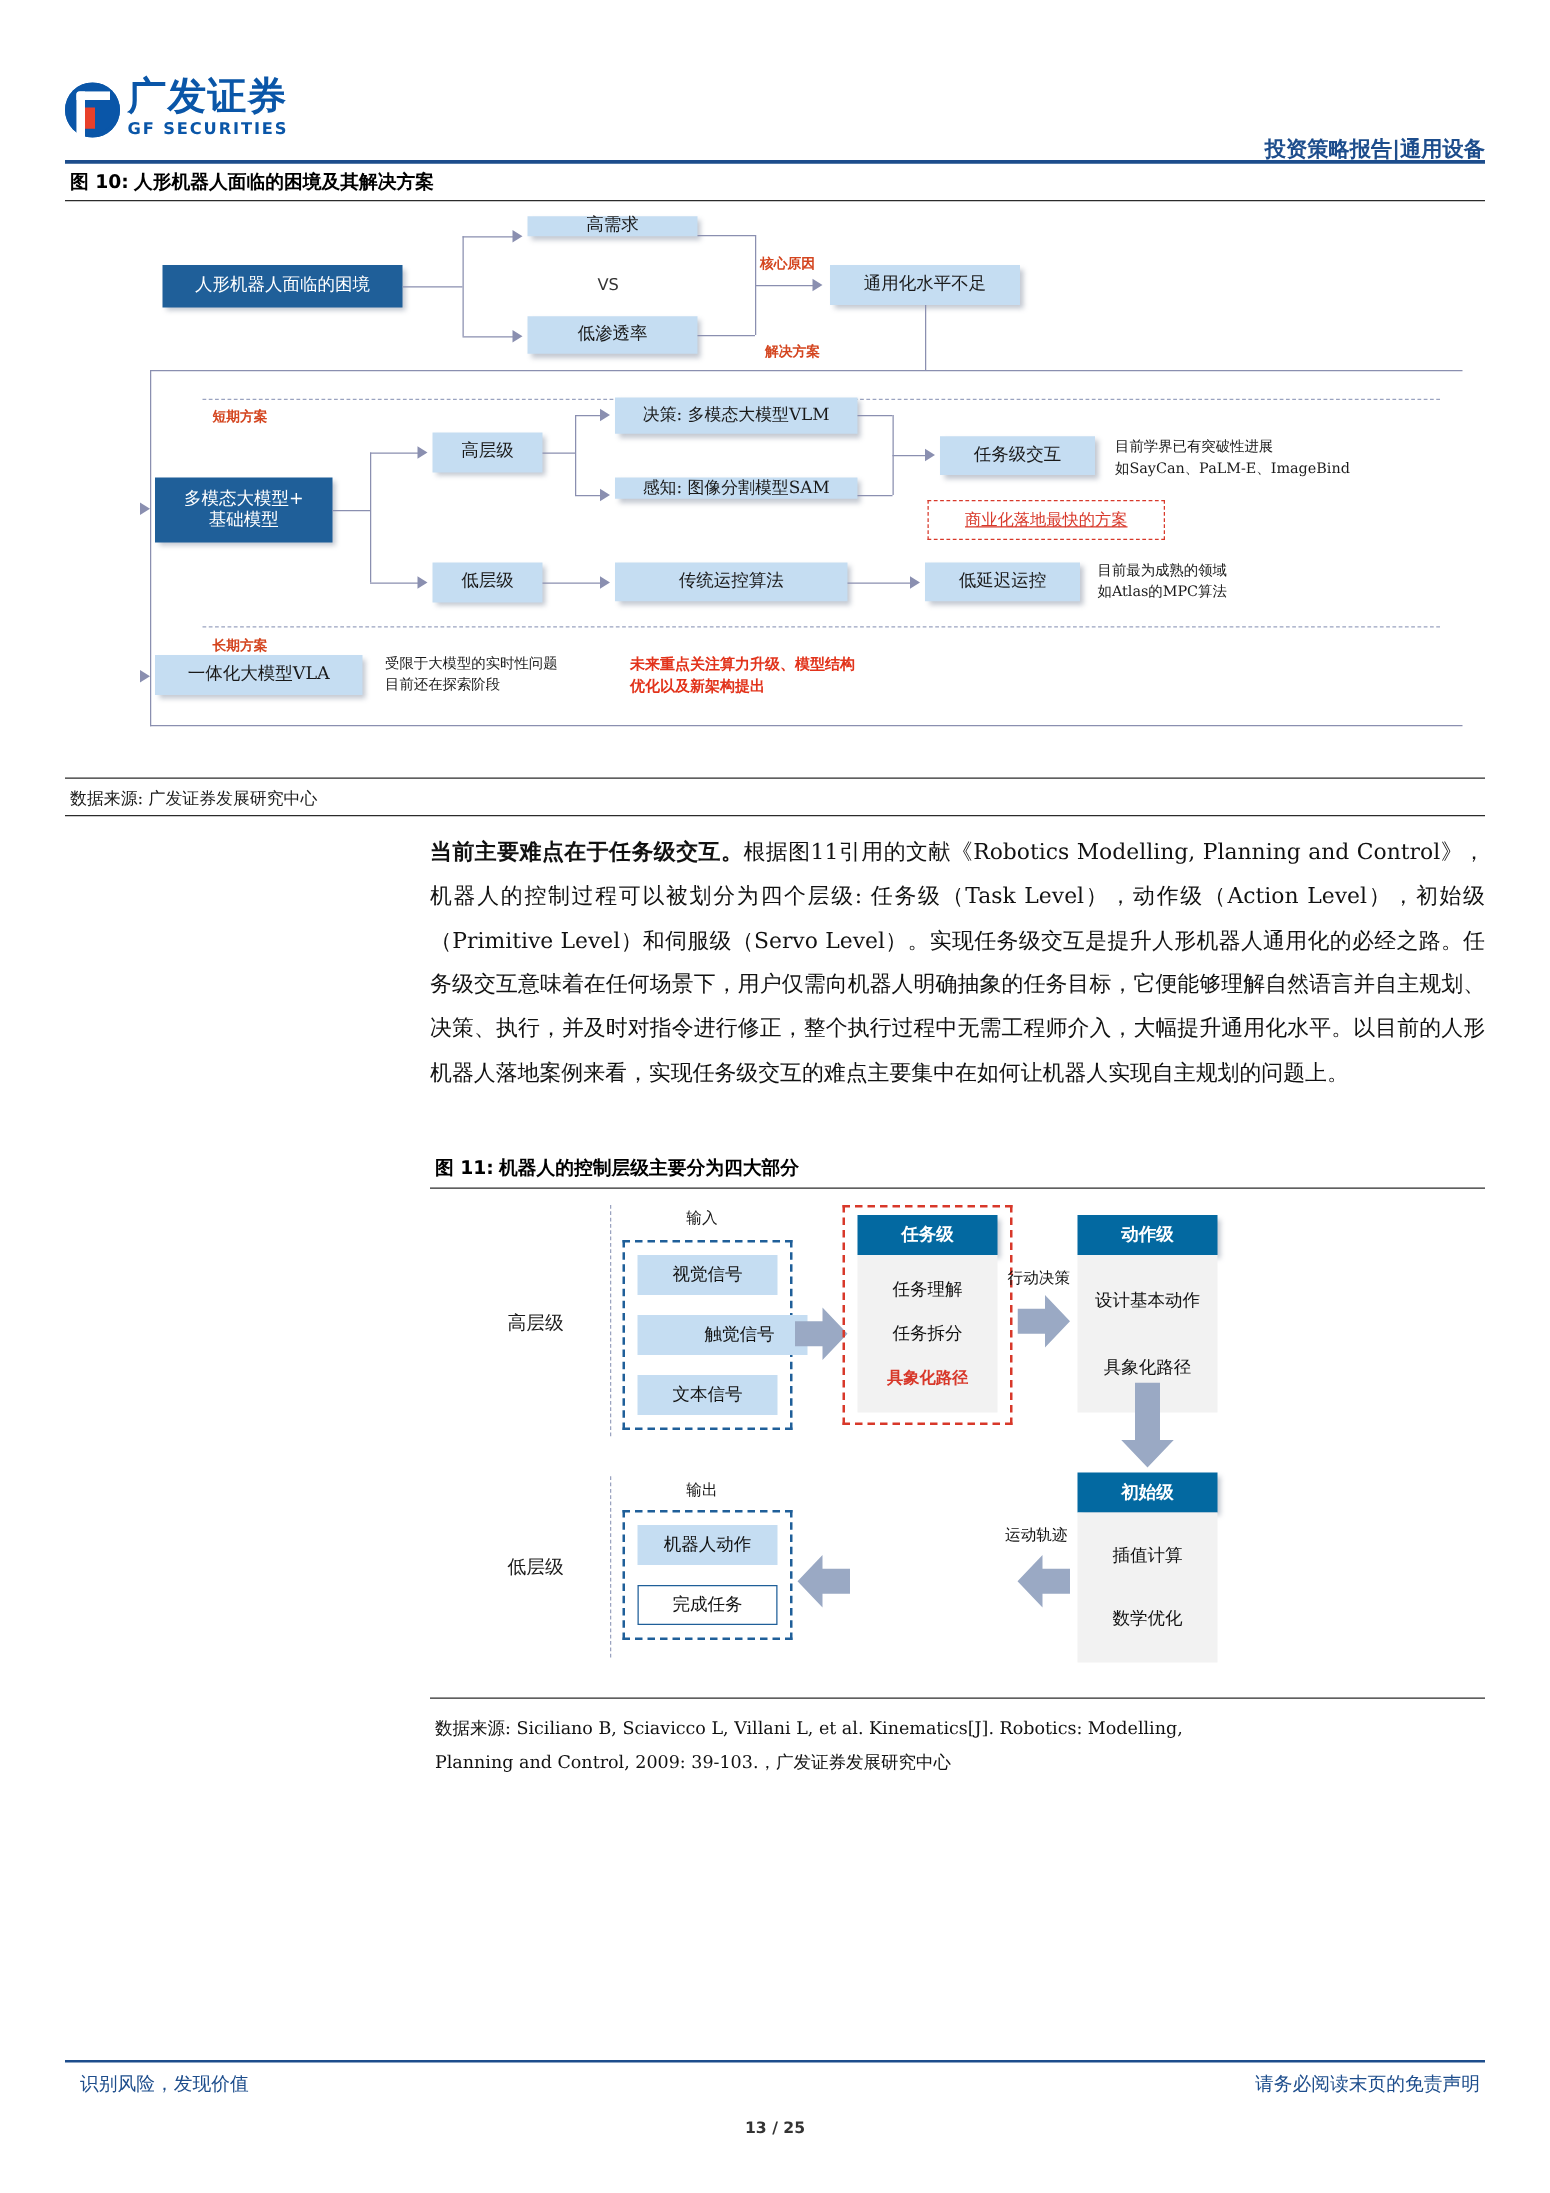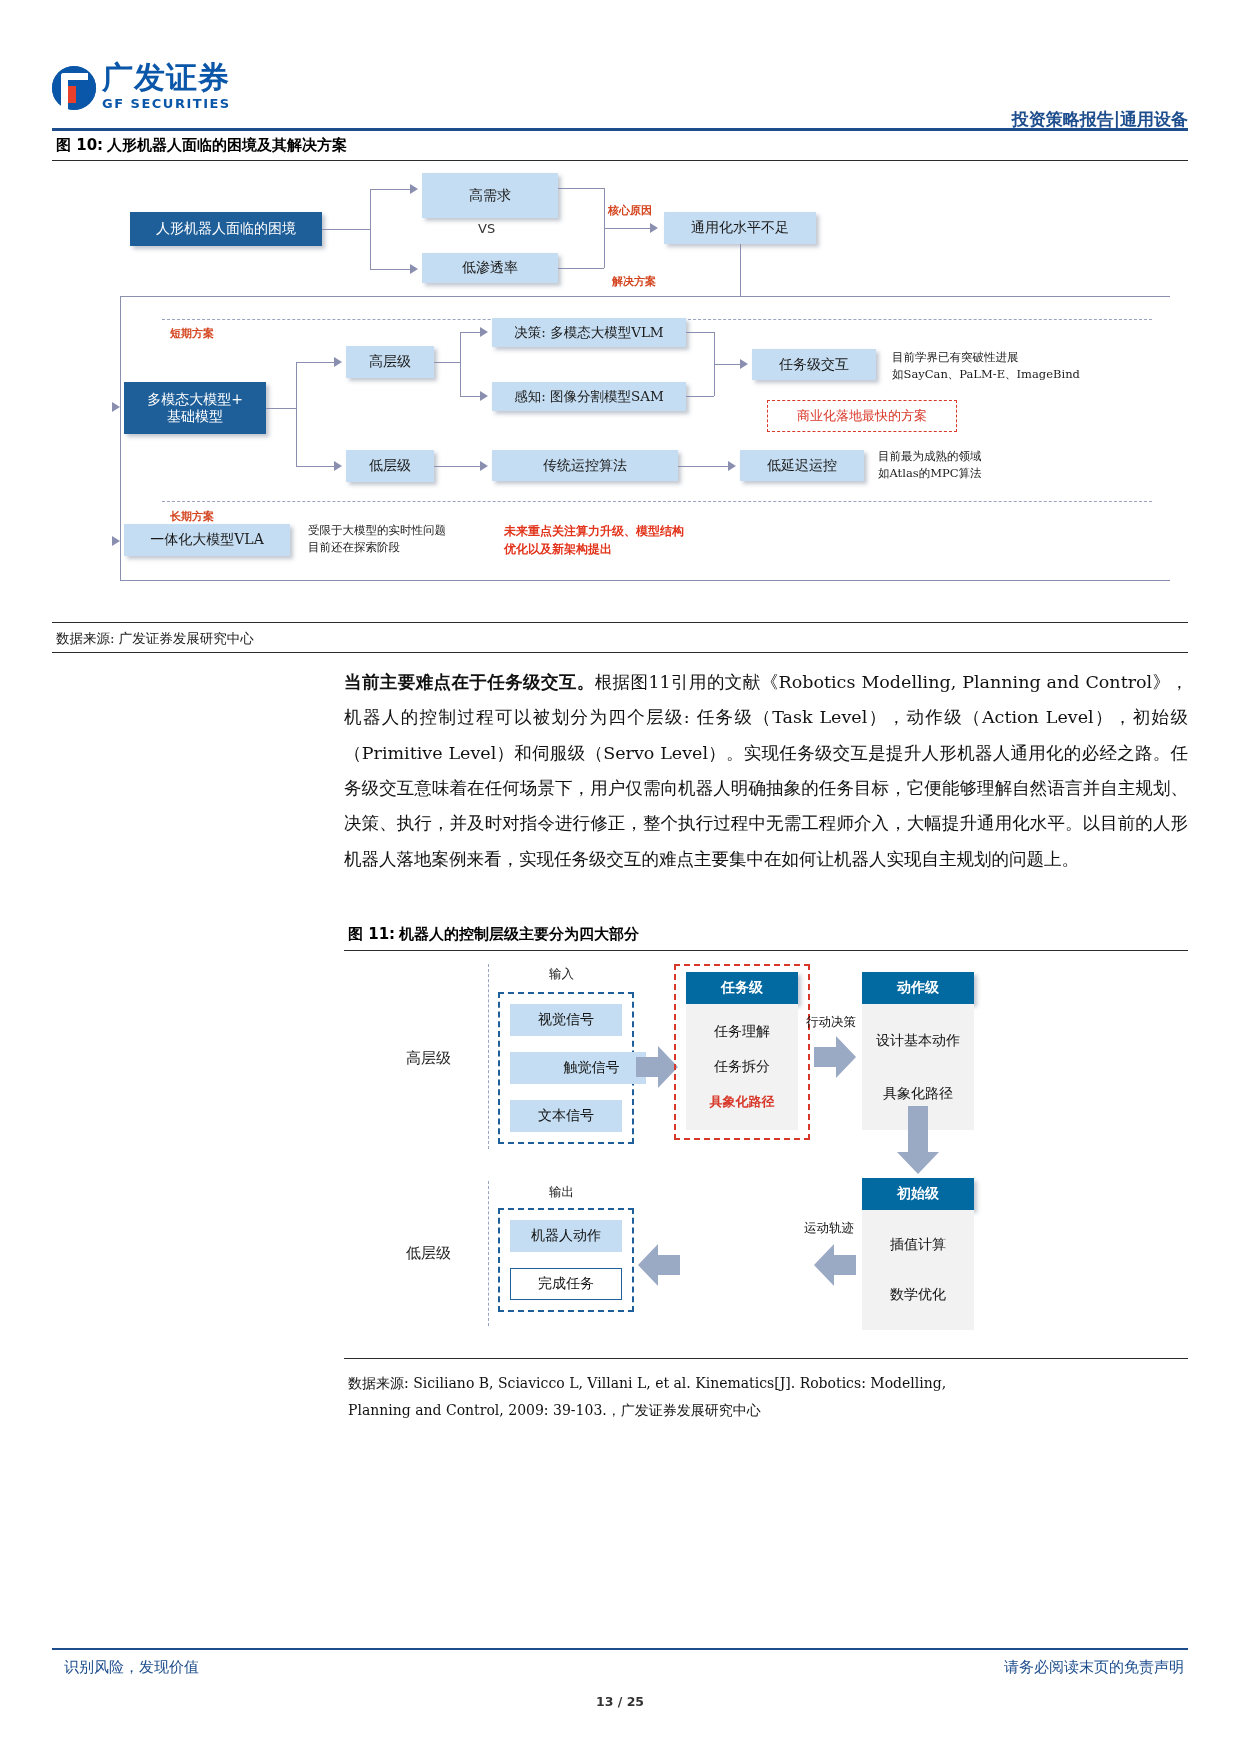--- a/index.html
+++ b/index.html
@@ -248,21 +248,21 @@
 
     <div class="node dark" style="left:78px; top:46px; width:192px; height:34px;">人形机器人面临的困境</div>
 
     <div class="line h" style="left:270px; top:63px; width:48px;"></div>
     <div class="line v" style="left:318px; top:23px; height:80px;"></div>
     <div class="line h" style="left:318px; top:23px; width:42px;"></div>
     <div class="line h" style="left:318px; top:103px; width:42px;"></div>
     <div class="arrow-r" style="left:358px; top:18px;"></div>
     <div class="arrow-r" style="left:358px; top:98px;"></div>
 
-    <div class="node light" style="left:370px; top:7px; width:136px; height:45px;">高需求</div>
+    <div class="node light" style="left:370px; top:7px; width:136px; height:16px;">高需求</div>
     <div class="vs-label" style="left:426px; top:55px;">VS</div>
     <div class="node light" style="left:370px; top:87px; width:136px; height:30px;">低渗透率</div>
 
     <div class="line h" style="left:506px; top:22px; width:46px;"></div>
     <div class="line h" style="left:506px; top:102px; width:46px;"></div>
     <div class="line v" style="left:552px; top:22px; height:80px;"></div>
     <div class="line h" style="left:552px; top:62px; width:48px;"></div>
     <div class="arrow-r" style="left:598px; top:57px;"></div>
 
     <div class="ann-red" style="left:556px; top:37px;">核心原因</div>
@@ -292,36 +292,36 @@
     <div class="node light" style="left:294px; top:284px; width:88px; height:32px;">低层级</div>
 
     <div class="line h" style="left:382px; top:196px; width:26px;"></div>
     <div class="line v" style="left:408px; top:166px; height:64px;"></div>
     <div class="line h" style="left:408px; top:166px; width:22px;"></div>
     <div class="line h" style="left:408px; top:230px; width:22px;"></div>
     <div class="arrow-r" style="left:428px; top:161px;"></div>
     <div class="arrow-r" style="left:428px; top:225px;"></div>
 
     <div class="node light" style="left:440px; top:152px; width:194px; height:29px; font-size:13.5px;">决策:  多模态大模型VLM</div>
-    <div class="node light" style="left:440px; top:216px; width:194px; height:29px; font-size:13.5px;">感知:  图像分割模型SAM</div>
+    <div class="node light" style="left:440px; top:216px; width:194px; height:17px; font-size:13.5px;">感知:  图像分割模型SAM</div>
 
     <div class="line h" style="left:634px; top:166px; width:28px;"></div>
     <div class="line h" style="left:634px; top:230px; width:28px;"></div>
     <div class="line v" style="left:662px; top:166px; height:64px;"></div>
     <div class="line h" style="left:662px; top:198px; width:28px;"></div>
     <div class="arrow-r" style="left:688px; top:193px;"></div>
 
     <div class="node light" style="left:700px; top:183px; width:124px; height:31px;">任务级交互</div>
 
     <div class="ann-black" style="left:840px; top:183px;">
       <div>目前学界已有突破性进展</div>
       <div>如SayCan、PaLM-E、ImageBind</div>
     </div>
 
-    <div class="red-dashed-box" style="left:715px; top:234px; width:190px; height:32px;">商业化落地最快的方案</div>
+    <div class="red-dashed-box" style="left:690px; top:234px; width:190px; height:32px;text-decoration:underline;">商业化落地最快的方案</div>
 
     <div class="line h" style="left:382px; top:300px; width:48px;"></div>
     <div class="arrow-r" style="left:428px; top:295px;"></div>
     <div class="node light" style="left:440px; top:284px; width:186px; height:31px;">传统运控算法</div>
 
     <div class="line h" style="left:626px; top:300px; width:52px;"></div>
     <div class="arrow-r" style="left:676px; top:295px;"></div>
     <div class="node light" style="left:688px; top:284px; width:124px; height:31px;">低延迟运控</div>
 
     <div class="ann-black" style="left:826px; top:282px;">

